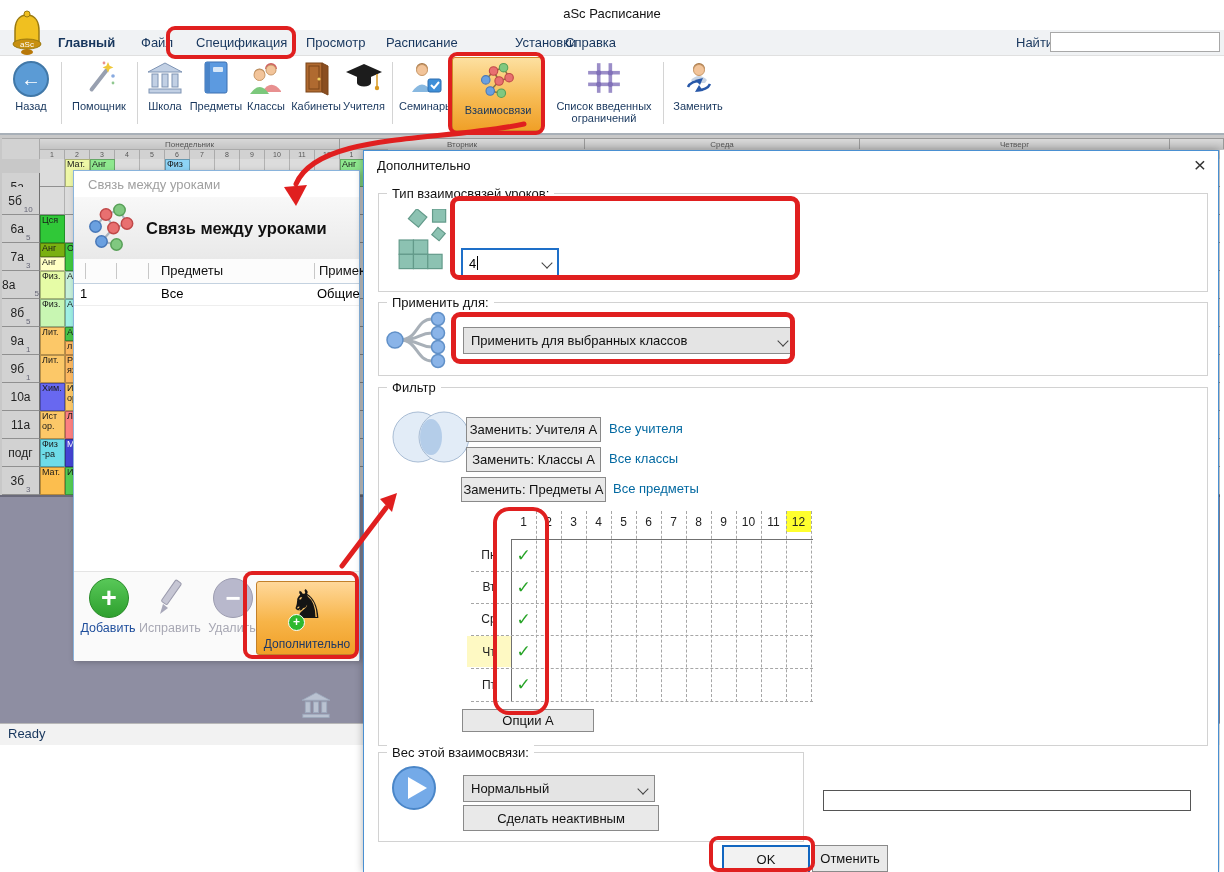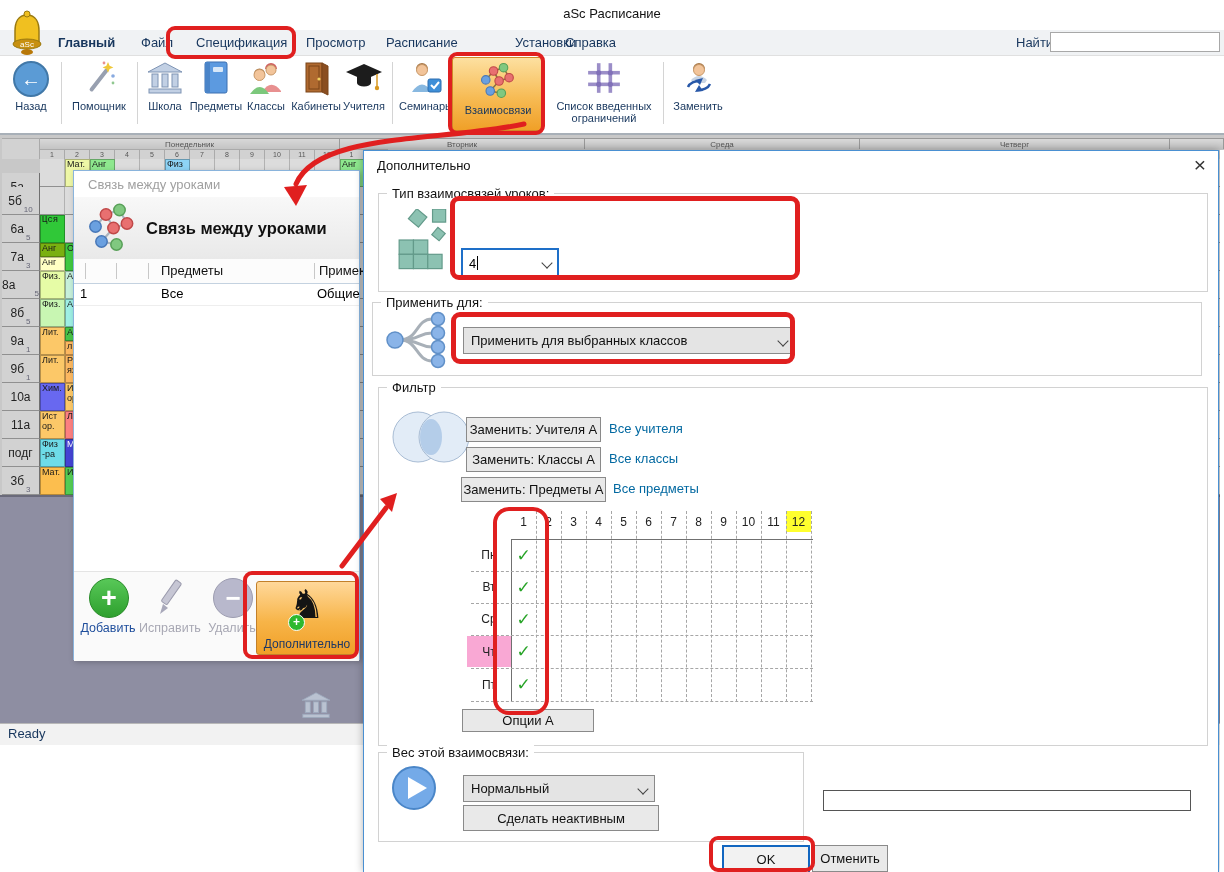--- a/index.html
+++ b/index.html
@@ -243,21 +243,21 @@
   <div class="abs rowhdr" style="left:2px;top:467px;width:38px;height:28px;">
       <span>3б</span>
       <span style="font-size:8px;color:#667;align-self:flex-end;margin-left:2px;">3</span>
     </div>
 
   <div class="abs cell" style="left:65px;top:159px;width:25px;height:28px;background:#eef7a6;">Мат.</div>
   <div class="abs cell" style="left:90px;top:159px;width:25px;height:28px;background:#8ee88e;">Анг</div>
   <div class="abs cell" style="left:165px;top:159px;width:25px;height:28px;background:#8ed4f6;">Физ</div>
   <div class="abs cell" style="left:340px;top:159px;width:24px;height:28px;background:#8ee88e;">Анг</div>
   <div class="abs cell" style="left:364px;top:159px;width:24px;height:28px;background:#9494ea;"></div>
-  <div class="abs cell" style="left:40px;top:215px;width:25px;height:28px;background:#30c838;font-family:Liberation Mono, monospace;">Цся</div>
+  <div class="abs cell" style="left:40px;top:215px;width:25px;height:28px;background:#30c838;">Цся</div>
   <div class="abs cell" style="left:40px;top:243px;width:25px;height:14px;background:#7ab010;">Анг</div>
   <div class="abs cell" style="left:40px;top:257px;width:25px;height:14px;background:#ffffc4;">Анг</div>
   <div class="abs cell" style="left:65px;top:243px;width:25px;height:28px;background:#40c840;">Оп</div>
   <div class="abs cell" style="left:40px;top:271px;width:25px;height:28px;background:#e6fca6;">Физ.</div>
   <div class="abs cell" style="left:65px;top:271px;width:25px;height:28px;background:#c6f0da;">Ал</div>
   <div class="abs cell" style="left:40px;top:299px;width:25px;height:28px;background:#c8f6b2;">Физ.</div>
   <div class="abs cell" style="left:65px;top:299px;width:25px;height:28px;background:#9ef0e4;">Ал</div>
   <div class="abs cell" style="left:40px;top:327px;width:25px;height:28px;background:#fcc868;">Лит.</div>
   <div class="abs cell" style="left:65px;top:327px;width:25px;height:14px;background:#48c448;">Ан</div>
   <div class="abs cell" style="left:65px;top:341px;width:25px;height:14px;background:#fcb860;">л.я</div>
@@ -347,21 +347,21 @@
           <rect x="14" y="38" width="12" height="12"></rect>
         <rect x="26" y="38" width="12" height="12"></rect>
       </g>
     </svg>
     <div style="position:absolute;left:97px;top:97px;width:82px;height:26px;background:#fff;border:2px solid #1e6fc8;display:flex;align-items:center;padding:0 6px;font-size:13px;">
       <span>4</span>
       <span style="border-left:1px solid #000;height:14px;margin-left:1px;"></span>
       <span class="chev"></span>
     </div>
 
-    <div class="grpbox" style="position:absolute;left:8px;top:151px;width:828px;height:72px;">
+    <div class="grpbox" style="position:absolute;left:14px;top:151px;width:828px;height:72px;">
       <span class="grplbl">Применить для:</span>
     </div>
     <svg style="position:absolute;left:22px;top:160px;" width="64" height="58" viewBox="0 0 64 58">
       <g stroke="#a8b0b8" stroke-width="3" fill="none">
         <path d="M14 29 C 32 29 30 8 46 8"></path>
           <path d="M14 29 C 34 29 32 22 46 22"></path>
         <path d="M14 29 C 34 29 32 36 46 36"></path>
           <path d="M14 29 C 32 29 30 50 46 50"></path>
       </g>
       <circle cx="9" cy="29" r="8" fill="#8ab4e8" stroke="#6090c8" stroke-width="1.5"></circle>
@@ -424,21 +424,21 @@
 
       <div class="hdash" style="position:absolute;left:7px;top:62px;width:342px;"></div>
       <div class="hdash" style="position:absolute;left:7px;top:94px;width:342px;"></div>
       <div class="hdash" style="position:absolute;left:7px;top:126px;width:342px;"></div>
       <div class="hdash" style="position:absolute;left:7px;top:159px;width:342px;"></div>
       <div class="hdash" style="position:absolute;left:7px;top:192px;width:342px;"></div>
 
       <div class="daylbl" style="position:absolute;left:3px;top:31px;width:44px;height:30px;">Пн</div>
       <div class="daylbl" style="position:absolute;left:3px;top:63px;width:44px;height:30px;">Вт</div>
       <div class="daylbl" style="position:absolute;left:3px;top:95px;width:44px;height:30px;">Ср</div>
-      <div class="daylbl" style="position:absolute;left:3px;top:127px;width:44px;height:31px;background:#f9a8d4;">Чт</div>
+      <div class="daylbl" style="position:absolute;left:3px;top:127px;width:44px;height:31px;background:#fef9c3;">Чт</div>
       <div class="daylbl" style="position:absolute;left:3px;top:160px;width:44px;height:31px;">Пт</div>
 
       <div class="check" style="position:absolute;left:47px;top:31px;width:25px;height:30px;">✓</div>
       <div class="check" style="position:absolute;left:47px;top:63px;width:25px;height:30px;">✓</div>
       <div class="check" style="position:absolute;left:47px;top:95px;width:25px;height:30px;">✓</div>
       <div class="check" style="position:absolute;left:47px;top:127px;width:25px;height:30px;">✓</div>
       <div class="check" style="position:absolute;left:47px;top:160px;width:25px;height:30px;">✓</div>
     </div>
     <div class="pbtn" style="position:absolute;left:98px;top:558px;width:130px;height:21px;">Опции А</div>
 

